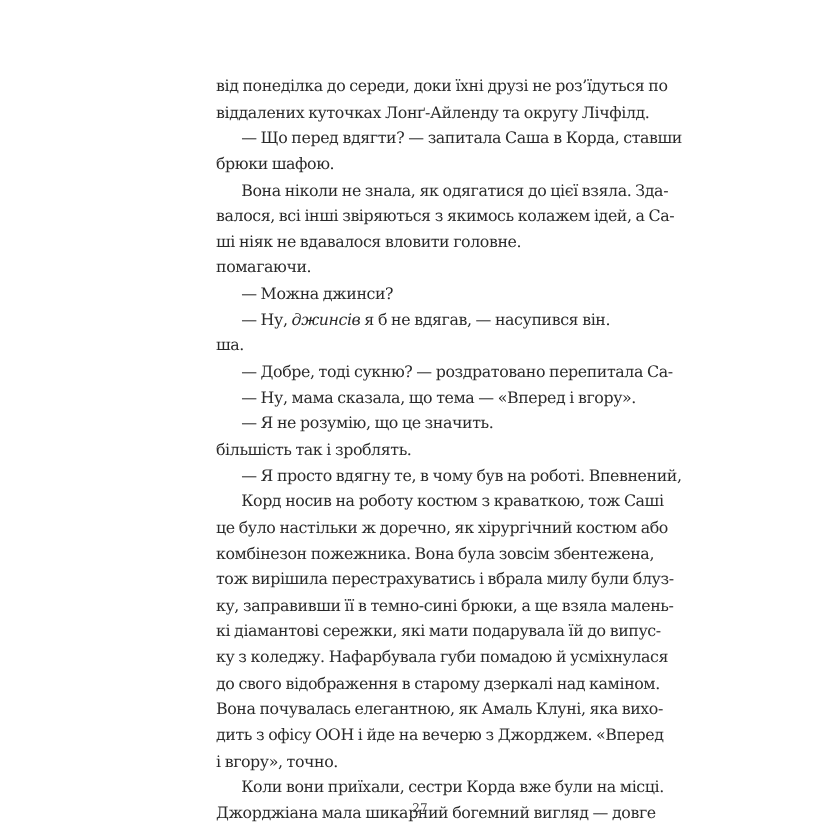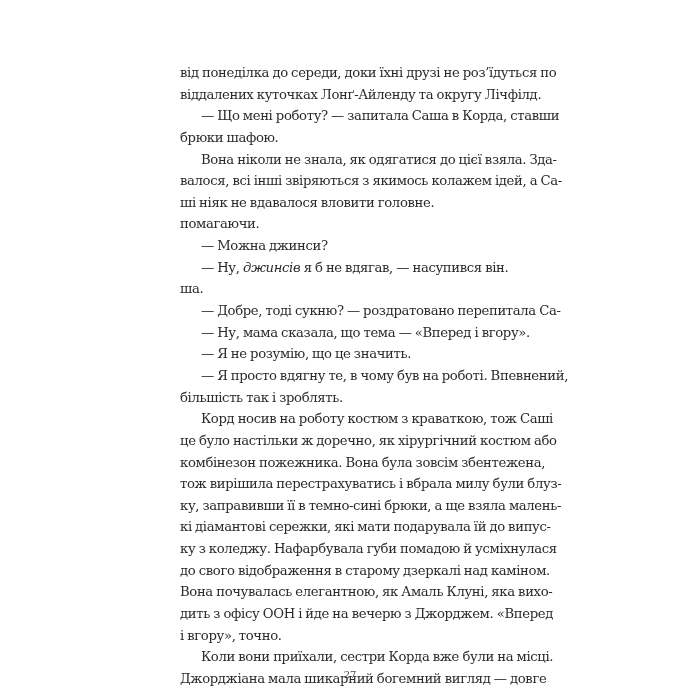--- a/index.html
+++ b/index.html
@@ -20,34 +20,34 @@
   }
   em { font-style:italic; }
 </style>
 </head>
 <body>
 
 <div class="page">
   <div class="text" id="text">
       <span class="line">від понеділка до середи, доки їхні друзі не роз’їдуться по</span>
       <span class="line last">віддалених куточках Лонґ-Айленду та округу Лічфілд.</span>
-      <span class="line indent">— Що мені роботу? — запитала Саша в Корда, ставши</span>
+      <span class="line indent">— Що перед вдягти? — запитала Саша в Корда, ставши</span>
       <span class="line last">брюки шафою.</span>
       <span class="line indent">Вона ніколи не знала, як одягатися до цієї взяла. Зда-</span>
       <span class="line">валося, всі інші звіряються з якимось колажем ідей, а Са-</span>
       <span class="line last">ші ніяк не вдавалося вловити головне.</span>
       <span class="line last">помагаючи.</span>
       <span class="line indent last">— Можна джинси?</span>
       <span class="line indent last">— Ну, <em>джинсів</em> я б не вдягав, — насупився він.</span>
       <span class="line last">ша.</span>
       <span class="line indent">— Добре, тоді сукню? — роздратовано перепитала Са-</span>
       <span class="line indent last">— Ну, мама сказала, що тема — «Вперед і вгору».</span>
       <span class="line indent last">— Я не розумію, що це значить.</span>
+      <span class="line last">більшість так і зроблять.</span>
       <span class="line indent">— Я просто вдягну те, в чому був на роботі. Впевнений,</span>
-      <span class="line last">більшість так і зроблять.</span>
       <span class="line indent">Корд носив на роботу костюм з краваткою, тож Саші</span>
       <span class="line">це було настільки ж доречно, як хірургічний костюм або</span>
       <span class="line">комбінезон пожежника. Вона була зовсім збентежена,</span>
       <span class="line">тож вирішила перестрахуватись і вбрала милу були блуз-</span>
       <span class="line">ку, заправивши її в темно-сині брюки, а ще взяла малень-</span>
       <span class="line">кі діамантові сережки, які мати подарувала їй до випус-</span>
       <span class="line">ку з коледжу. Нафарбувала губи помадою й усміхнулася</span>
       <span class="line">до свого відображення в старому дзеркалі над каміном.</span>
       <span class="line">Вона почувалась елегантною, як Амаль Клуні, яка вихо-</span>
       <span class="line">дить з офісу ООН і йде на вечерю з Джорджем. «Вперед</span>

